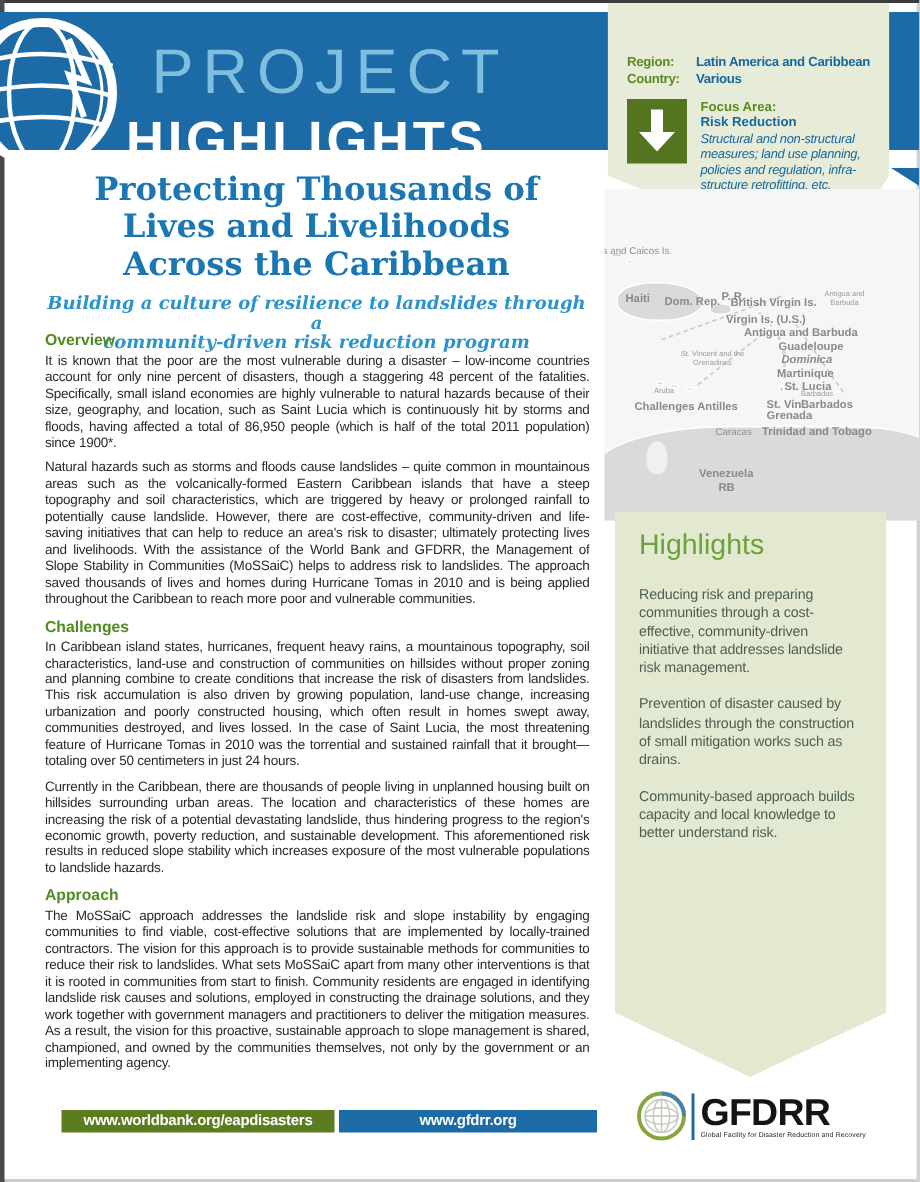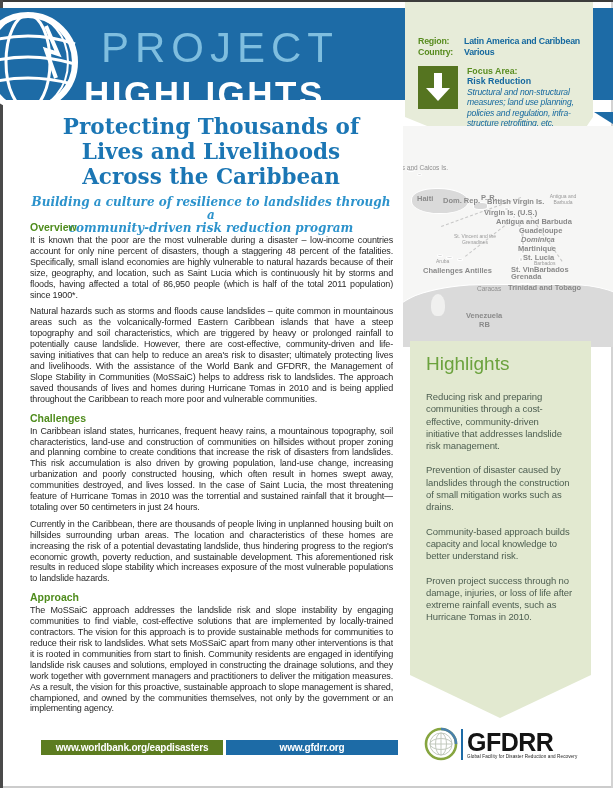--- a/index.html
+++ b/index.html
@@ -190,21 +190,20 @@
     <span class="map-label" style="left:105px;top:157px;">Trinidad and Tobago</span>
     <span class="map-label" style="left:63px;top:185px;">Venezuela</span>
     <span class="map-label" style="left:76px;top:194px;">RB</span>
   </div>
 
   <div class="hl-panel">
     <div class="hl-title">Highlights</div>
     <p class="hl-item">Reducing risk and preparing communities through a cost-effective, community-driven initiative that addresses landslide risk management.</p>
     <p class="hl-item">Prevention of disaster caused by landslides through the construction of small mitigation works such as drains.</p>
     <p class="hl-item">Community-based approach builds capacity and local knowledge to better understand risk.</p>
-    <p class="hl-item">Proven project success through no damage, injuries, or loss of life after extreme rainfall events, such as Hurricane Tomas in 2010.</p>
   </div>
 
   <div class="url-bar blue">www.gfdrr.org</div>
   <div class="url-bar green">www.worldbank.org/eapdisasters</div>
 
   <div class="gfdrr-logo">
     <svg width="34" height="34" viewBox="0 0 34 34">
       <circle cx="17" cy="17" r="15" fill="#ffffff" stroke="#86a53f" stroke-width="2.6"></circle>
       <path d="M17 2 A15 15 0 0 1 32 17" fill="none" stroke="#4a80ab" stroke-width="2.6"></path>
       <g fill="none" stroke="#c2c9bd" stroke-width="1">

